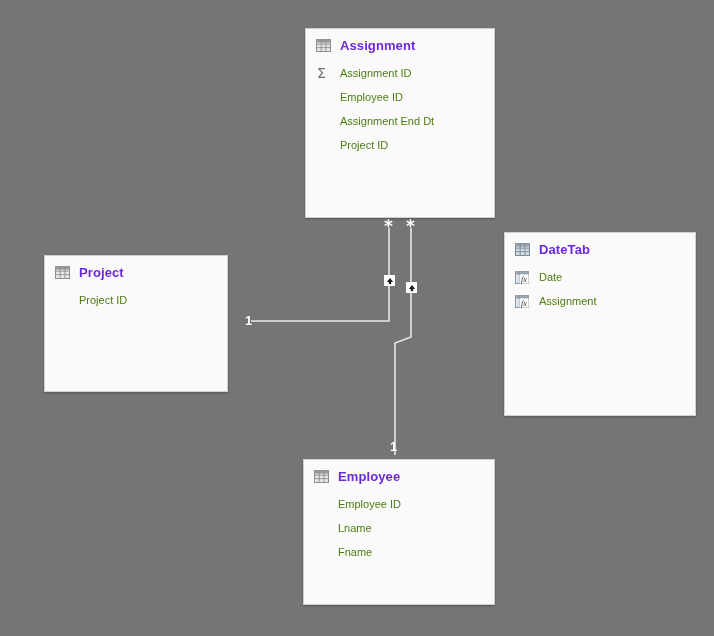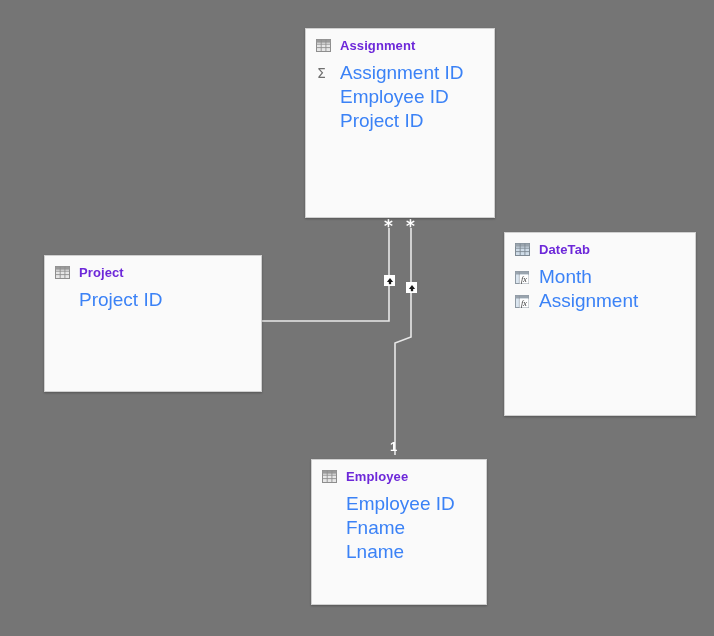--- a/index.html
+++ b/index.html
@@ -64,22 +64,22 @@
   }
 
   .field-row {
     display: flex;
     align-items: center;
     height: 24px;
     padding-left: 10px;
   }
 
   .field-label {
-    font-size: 19px;
-    color: #3b82f6;
+    font-size: 11px;
+    color: #4d7c0f;
     white-space: nowrap;
     font-family: "Liberation Sans", sans-serif;
   }
 
   
   .icon-slot {
     width: 22px;
     min-width: 22px;
     height: 16px;
     display: inline-flex;
@@ -185,20 +185,24 @@
         <ul class="field-list">
           <li class="field-row">
             <span class="icon-slot">
               <span class="sigma-icon">Σ</span>
             </span>
             <span class="field-label">Assignment ID</span>
           </li>
           <li class="field-row">
             <span class="icon-slot"></span>
             <span class="field-label">Employee ID</span>
+          </li>
+          <li class="field-row">
+            <span class="icon-slot"></span>
+            <span class="field-label">Assignment End Dt</span>
           </li>
           <li class="field-row">
             <span class="icon-slot"></span>
             <span class="field-label">Project ID</span>
           </li>
         </ul>
       </div>
       <div class="table-card" style="left: 504px; top: 232px; width: 192px; height: 184px;">
         <div class="table-header">
           <svg class="tbl-icon" viewBox="0 0 15 13" width="15" height="13">
@@ -215,77 +219,77 @@
           <li class="field-row">
             <span class="icon-slot">
               <svg class="calc-icon" viewBox="0 0 14 13" width="14" height="13">
                 <rect x="0.5" y="0.5" width="13" height="12" fill="#dbe6f0" stroke="#8e99a3"></rect>
                 <rect x="0.5" y="0.5" width="13" height="3" fill="#99a4ae"></rect>
                 <line x1="4.4" x2="4.4" y1="0.5" y2="12.5" stroke="#8e99a3" stroke-width="0.9"></line>
                 <rect x="4.6" y="3.6" width="9" height="8.9" fill="#ffffff"></rect>
                 <text x="8.9" y="11" text-anchor="middle" font-size="8" font-style="italic" font-family="'Liberation Serif', serif" fill="#2f2f2f">fx</text>
               </svg>
             </span>
-            <span class="field-label">Month</span>
+            <span class="field-label">Date</span>
           </li>
           <li class="field-row">
             <span class="icon-slot">
               <svg class="calc-icon" viewBox="0 0 14 13" width="14" height="13">
                 <rect x="0.5" y="0.5" width="13" height="12" fill="#dbe6f0" stroke="#8e99a3"></rect>
                 <rect x="0.5" y="0.5" width="13" height="3" fill="#99a4ae"></rect>
                 <line x1="4.4" x2="4.4" y1="0.5" y2="12.5" stroke="#8e99a3" stroke-width="0.9"></line>
                 <rect x="4.6" y="3.6" width="9" height="8.9" fill="#ffffff"></rect>
                 <text x="8.9" y="11" text-anchor="middle" font-size="8" font-style="italic" font-family="'Liberation Serif', serif" fill="#2f2f2f">fx</text>
               </svg>
             </span>
             <span class="field-label">Assignment</span>
           </li>
         </ul>
       </div>
-      <div class="table-card" style="left: 44px; top: 255px; width: 218px; height: 137px;">
+      <div class="table-card" style="left: 44px; top: 255px; width: 184px; height: 137px;">
         <div class="table-header">
           <svg class="tbl-icon" viewBox="0 0 15 13" width="15" height="13">
             <rect x="0.5" y="0.5" width="14" height="12" fill="#e6e6e6" stroke="#8e8e8e"></rect>
             <rect x="0.5" y="0.5" width="14" height="3.2" fill="#9a9a9a"></rect>
             <line x1="0.5" x2="14.5" y1="5.2" y2="5.2" stroke="#8e8e8e" stroke-width="0.9"></line>
             <line x1="0.5" x2="14.5" y1="8.6" y2="8.6" stroke="#8e8e8e" stroke-width="0.9"></line>
             <line y1="0.5" y2="12.5" x1="5.2" x2="5.2" stroke="#8e8e8e" stroke-width="0.9"></line>
             <line y1="0.5" y2="12.5" x1="9.9" x2="9.9" stroke="#8e8e8e" stroke-width="0.9"></line>
           </svg>
           <span class="table-title">Project</span>
         </div>
         <ul class="field-list">
           <li class="field-row">
             <span class="icon-slot"></span>
             <span class="field-label">Project ID</span>
           </li>
         </ul>
       </div>
-      <div class="table-card" style="left: 311px; top: 459px; width: 176px; height: 146px;">
+      <div class="table-card" style="left: 303px; top: 459px; width: 192px; height: 146px;">
         <div class="table-header">
           <svg class="tbl-icon" viewBox="0 0 15 13" width="15" height="13">
             <rect x="0.5" y="0.5" width="14" height="12" fill="#e6e6e6" stroke="#8e8e8e"></rect>
             <rect x="0.5" y="0.5" width="14" height="3.2" fill="#9a9a9a"></rect>
             <line x1="0.5" x2="14.5" y1="5.2" y2="5.2" stroke="#8e8e8e" stroke-width="0.9"></line>
             <line x1="0.5" x2="14.5" y1="8.6" y2="8.6" stroke="#8e8e8e" stroke-width="0.9"></line>
             <line y1="0.5" y2="12.5" x1="5.2" x2="5.2" stroke="#8e8e8e" stroke-width="0.9"></line>
             <line y1="0.5" y2="12.5" x1="9.9" x2="9.9" stroke="#8e8e8e" stroke-width="0.9"></line>
           </svg>
           <span class="table-title">Employee</span>
         </div>
         <ul class="field-list">
           <li class="field-row">
             <span class="icon-slot"></span>
             <span class="field-label">Employee ID</span>
           </li>
           <li class="field-row">
             <span class="icon-slot"></span>
+            <span class="field-label">Lname</span>
+          </li>
+          <li class="field-row">
+            <span class="icon-slot"></span>
             <span class="field-label">Fname</span>
           </li>
-          <li class="field-row">
-            <span class="icon-slot"></span>
-            <span class="field-label">Lname</span>
-          </li>
         </ul>
       </div>
     </div>
 
 </div>
 
 </body></html>

